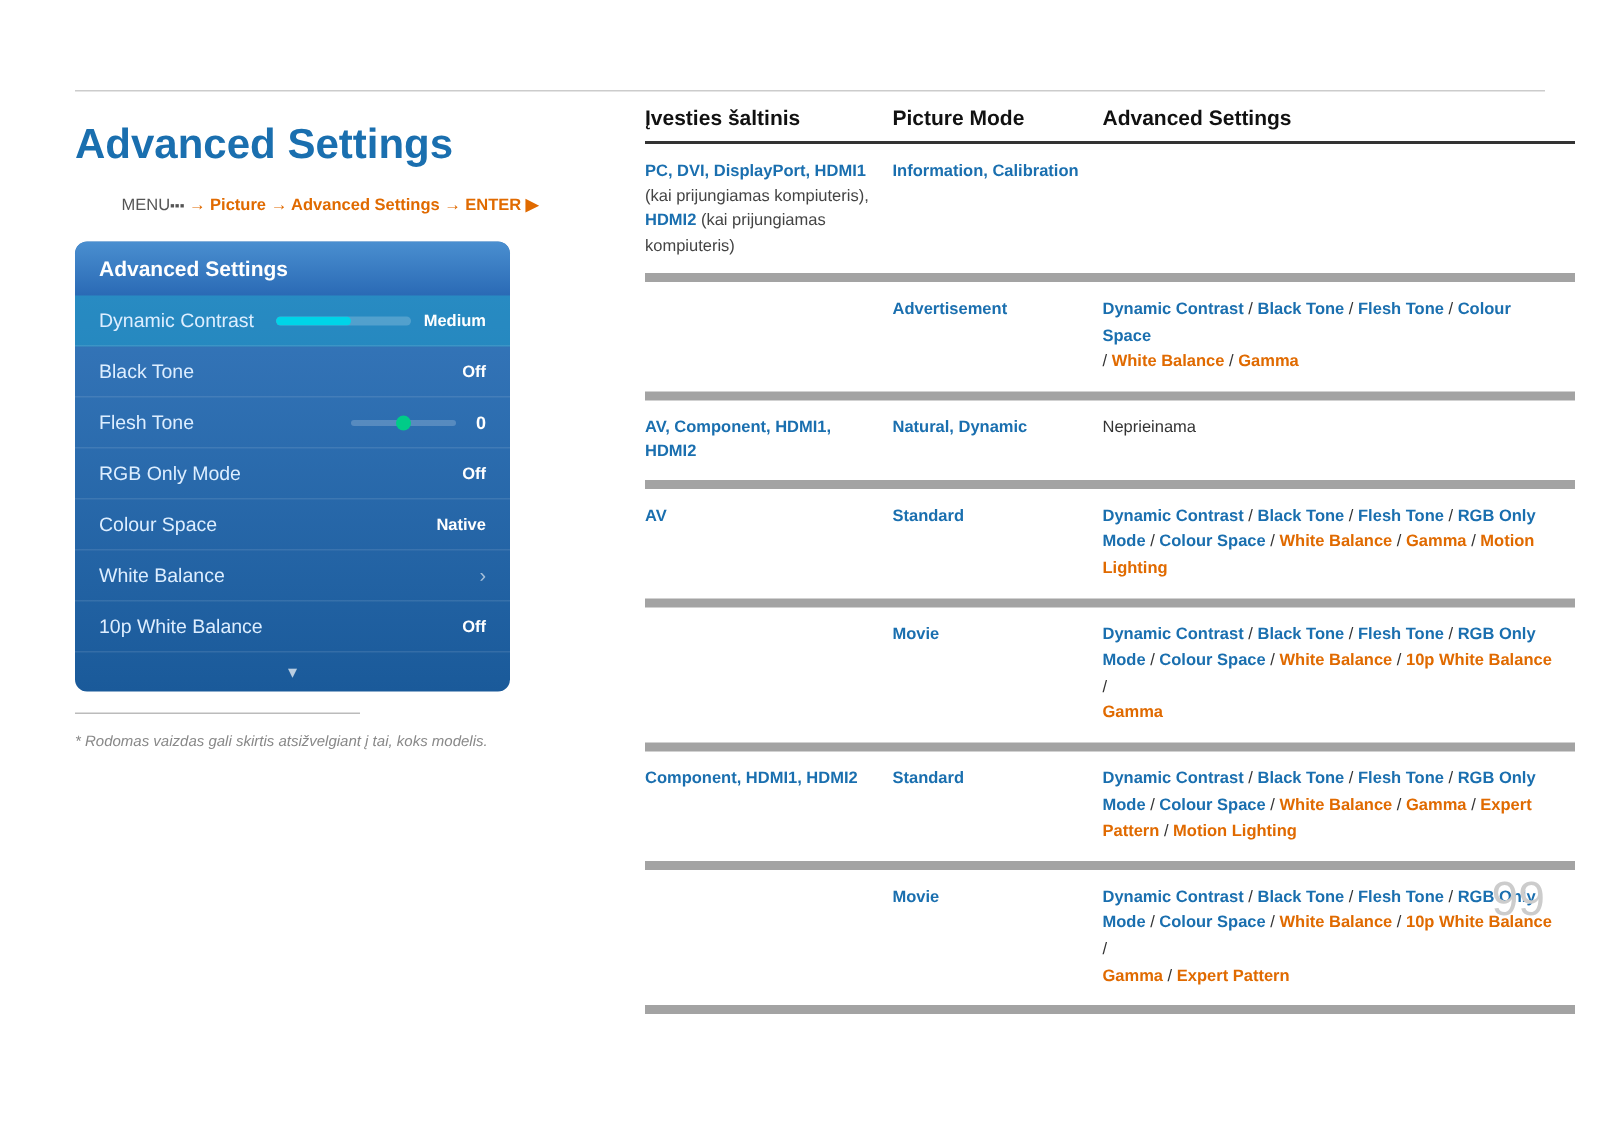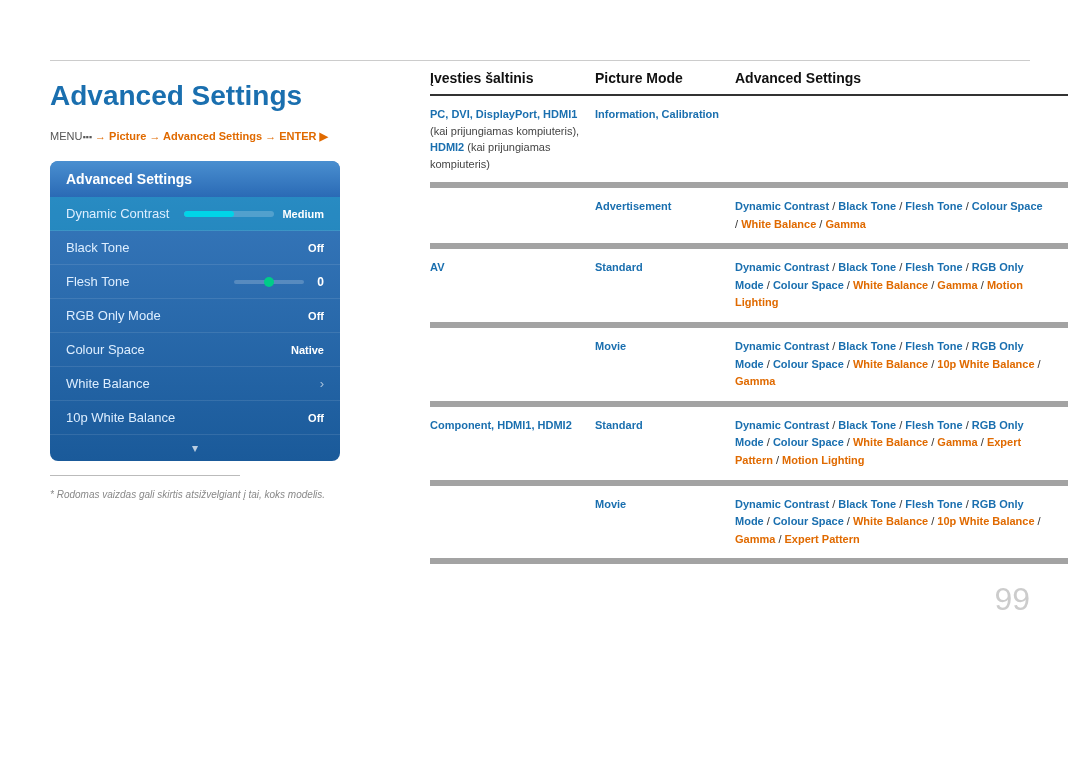--- a/index.html
+++ b/index.html
@@ -42,20 +42,21 @@
       font-weight: bold;
       color: #1a6faf;
       margin-bottom: 18px;
       margin-top: 10px;
     }
 
     .breadcrumb {
       font-size: 11px;
       color: #555;
       margin-bottom: 18px;
+      text-align: center;
     }
 
     .breadcrumb .highlight {
       color: #e06a00;
       font-weight: bold;
     }
 
     
     .menu-box {
       background: linear-gradient(180deg, #3a7bbf 0%, #1a5a9a 100%);
@@ -156,21 +157,21 @@
       margin-top: 12px;
       line-height: 1.4;
       font-style: italic;
     }
 
     
     .right-column {
       position: absolute;
       top: 70px;
       left: 430px;
-      right: 12px;
+      right: 30px;
     }
 
     
     .table-header {
       display: grid;
       grid-template-columns: 165px 140px 1fr;
       gap: 0;
       padding-bottom: 8px;
       border-bottom: 2px solid #333;
       margin-bottom: 0;
@@ -328,20 +329,25 @@
     </div>
 
     <div class="table-row">
       <div class="table-cell"></div>
       <div class="table-cell mode">Advertisement</div>
       <div class="table-cell settings">
         <span class="settings-link" style="color:#1a6faf;">Dynamic Contrast</span> / <span class="settings-link" style="color:#1a6faf;">Black Tone</span> / <span class="settings-link" style="color:#1a6faf;">Flesh Tone</span> / <span class="settings-link" style="color:#1a6faf;">Colour Space</span><br>/ <span class="settings-link orange">White Balance</span> / <span class="settings-link orange">Gamma</span>
       </div>
     </div>
 
+    <div class="table-row">
+      <div class="table-cell source">AV, Component, HDMI1,<br>HDMI2</div>
+      <div class="table-cell mode">Natural, Dynamic</div>
+      <div class="table-cell settings">Neprieinama</div>
+    </div>
 
     <div class="table-row">
       <div class="table-cell source">AV</div>
       <div class="table-cell mode">Standard</div>
       <div class="table-cell settings">
         <span class="settings-link" style="color:#1a6faf;">Dynamic Contrast</span> / <span class="settings-link" style="color:#1a6faf;">Black Tone</span> / <span class="settings-link" style="color:#1a6faf;">Flesh Tone</span> / <span class="settings-link" style="color:#1a6faf;">RGB Only</span><br><span class="settings-link" style="color:#1a6faf;">Mode</span> / <span class="settings-link" style="color:#1a6faf;">Colour Space</span> / <span class="settings-link orange">White Balance</span> / <span class="settings-link orange">Gamma</span> / <span class="settings-link orange">Motion<br>Lighting</span>
       </div>
     </div>
 
     <div class="table-row">

